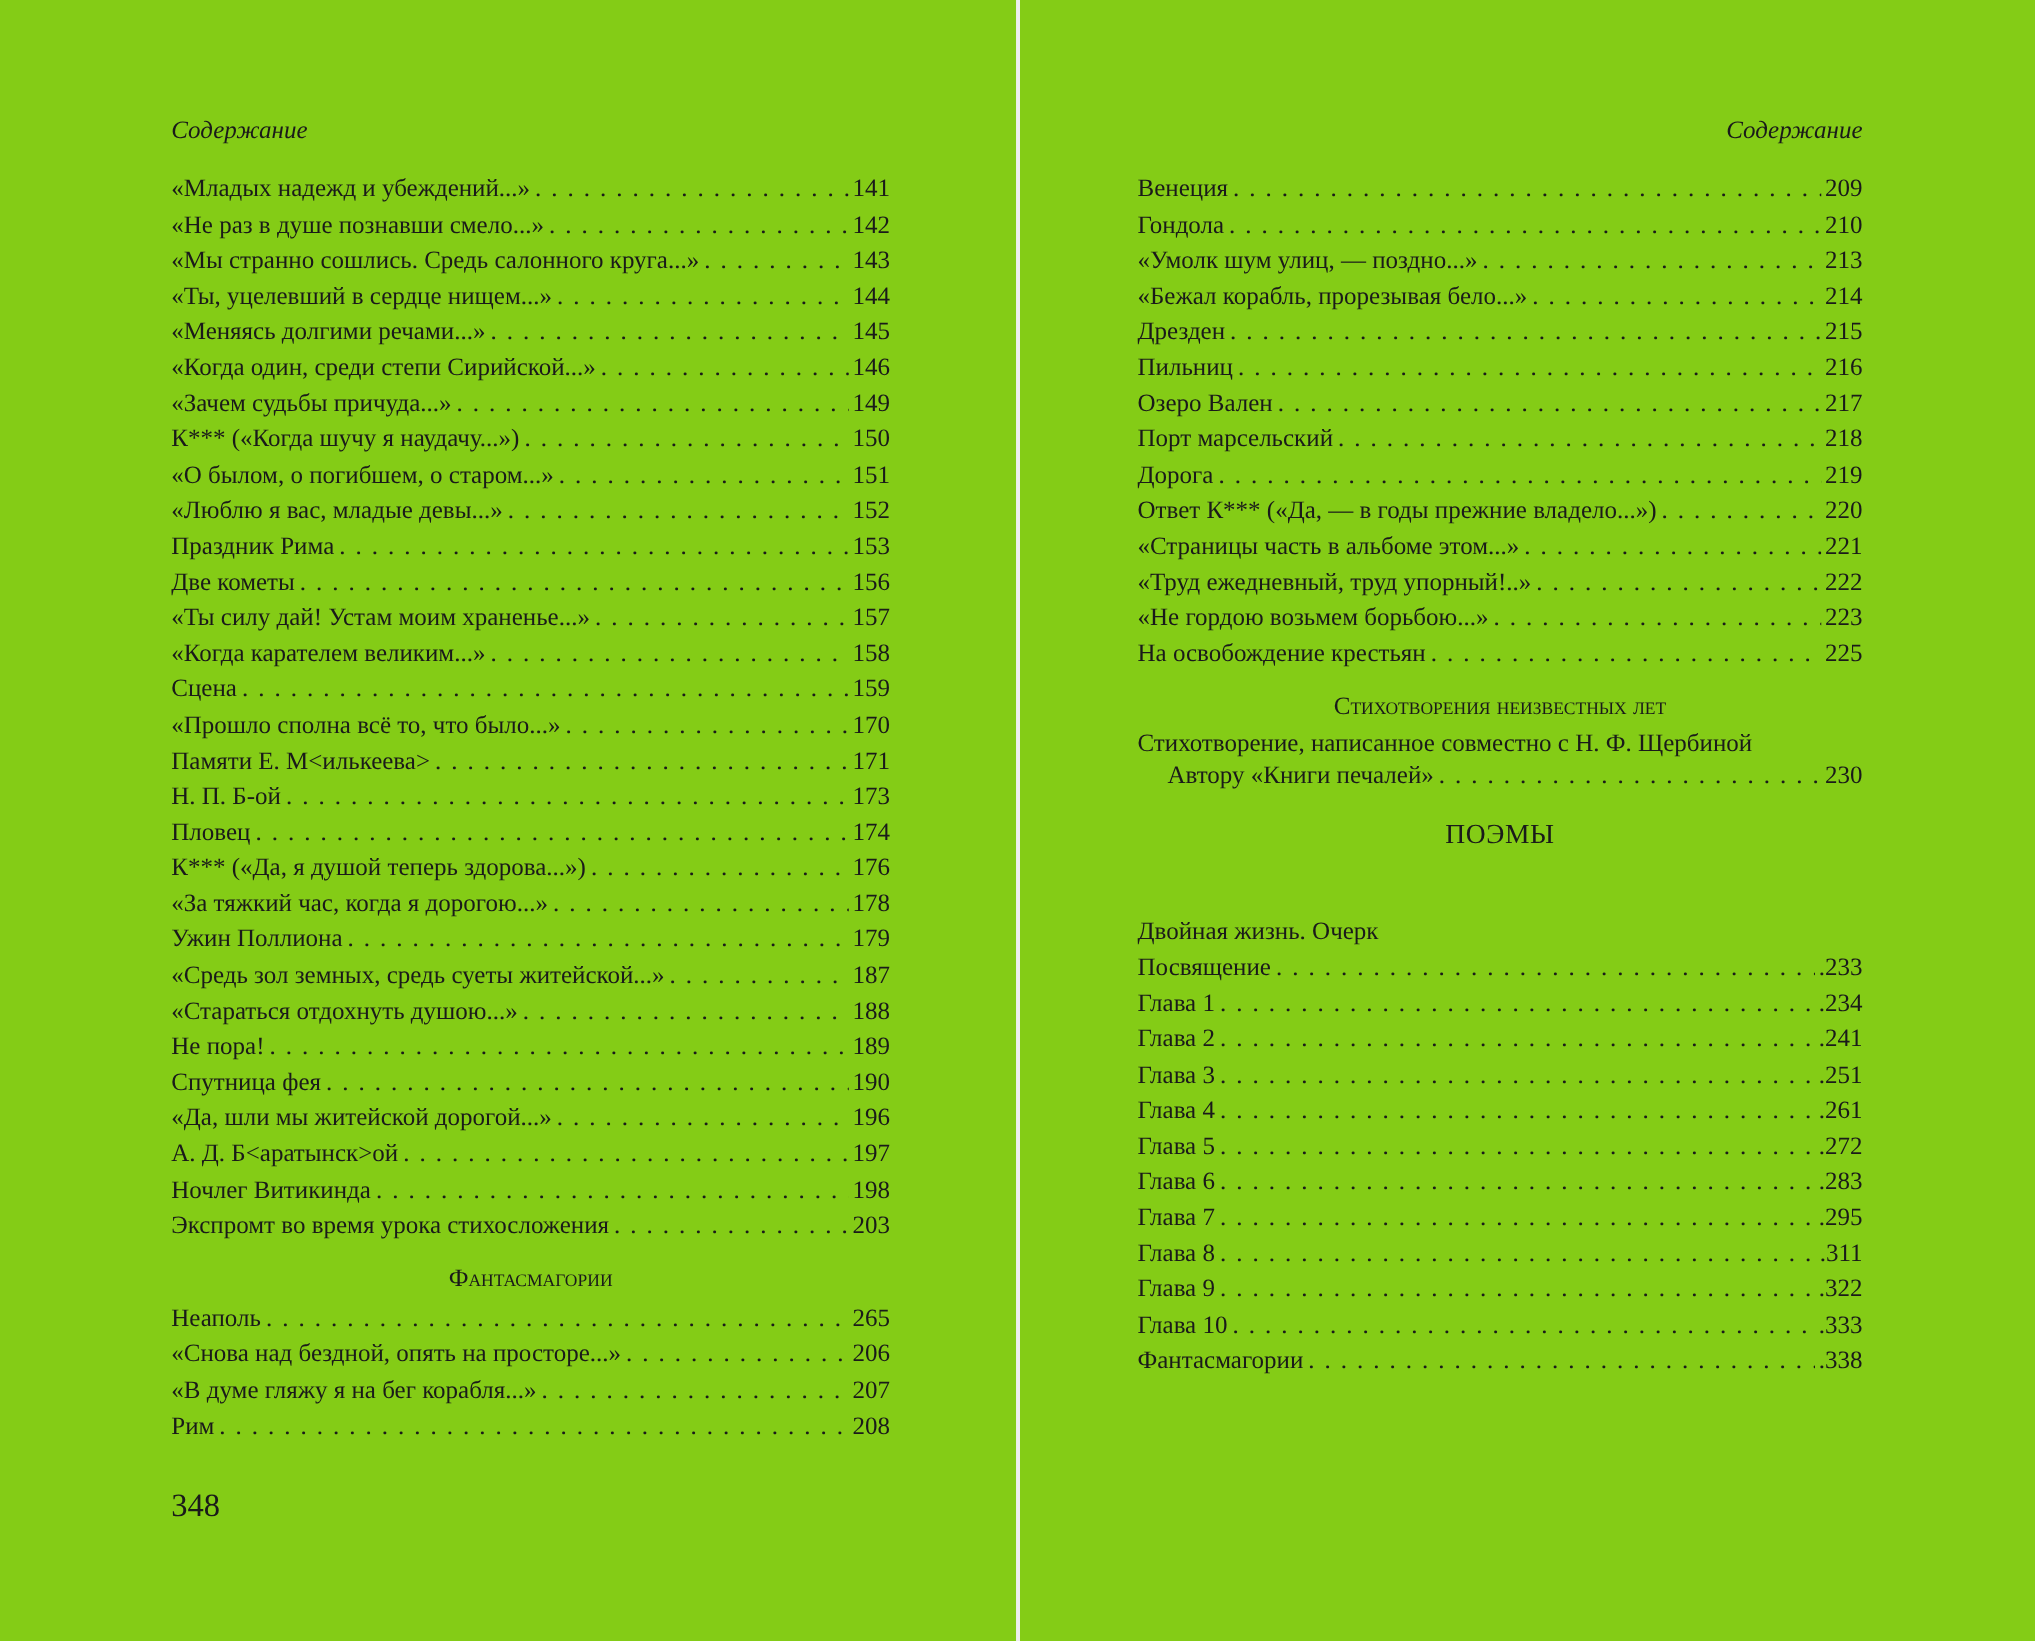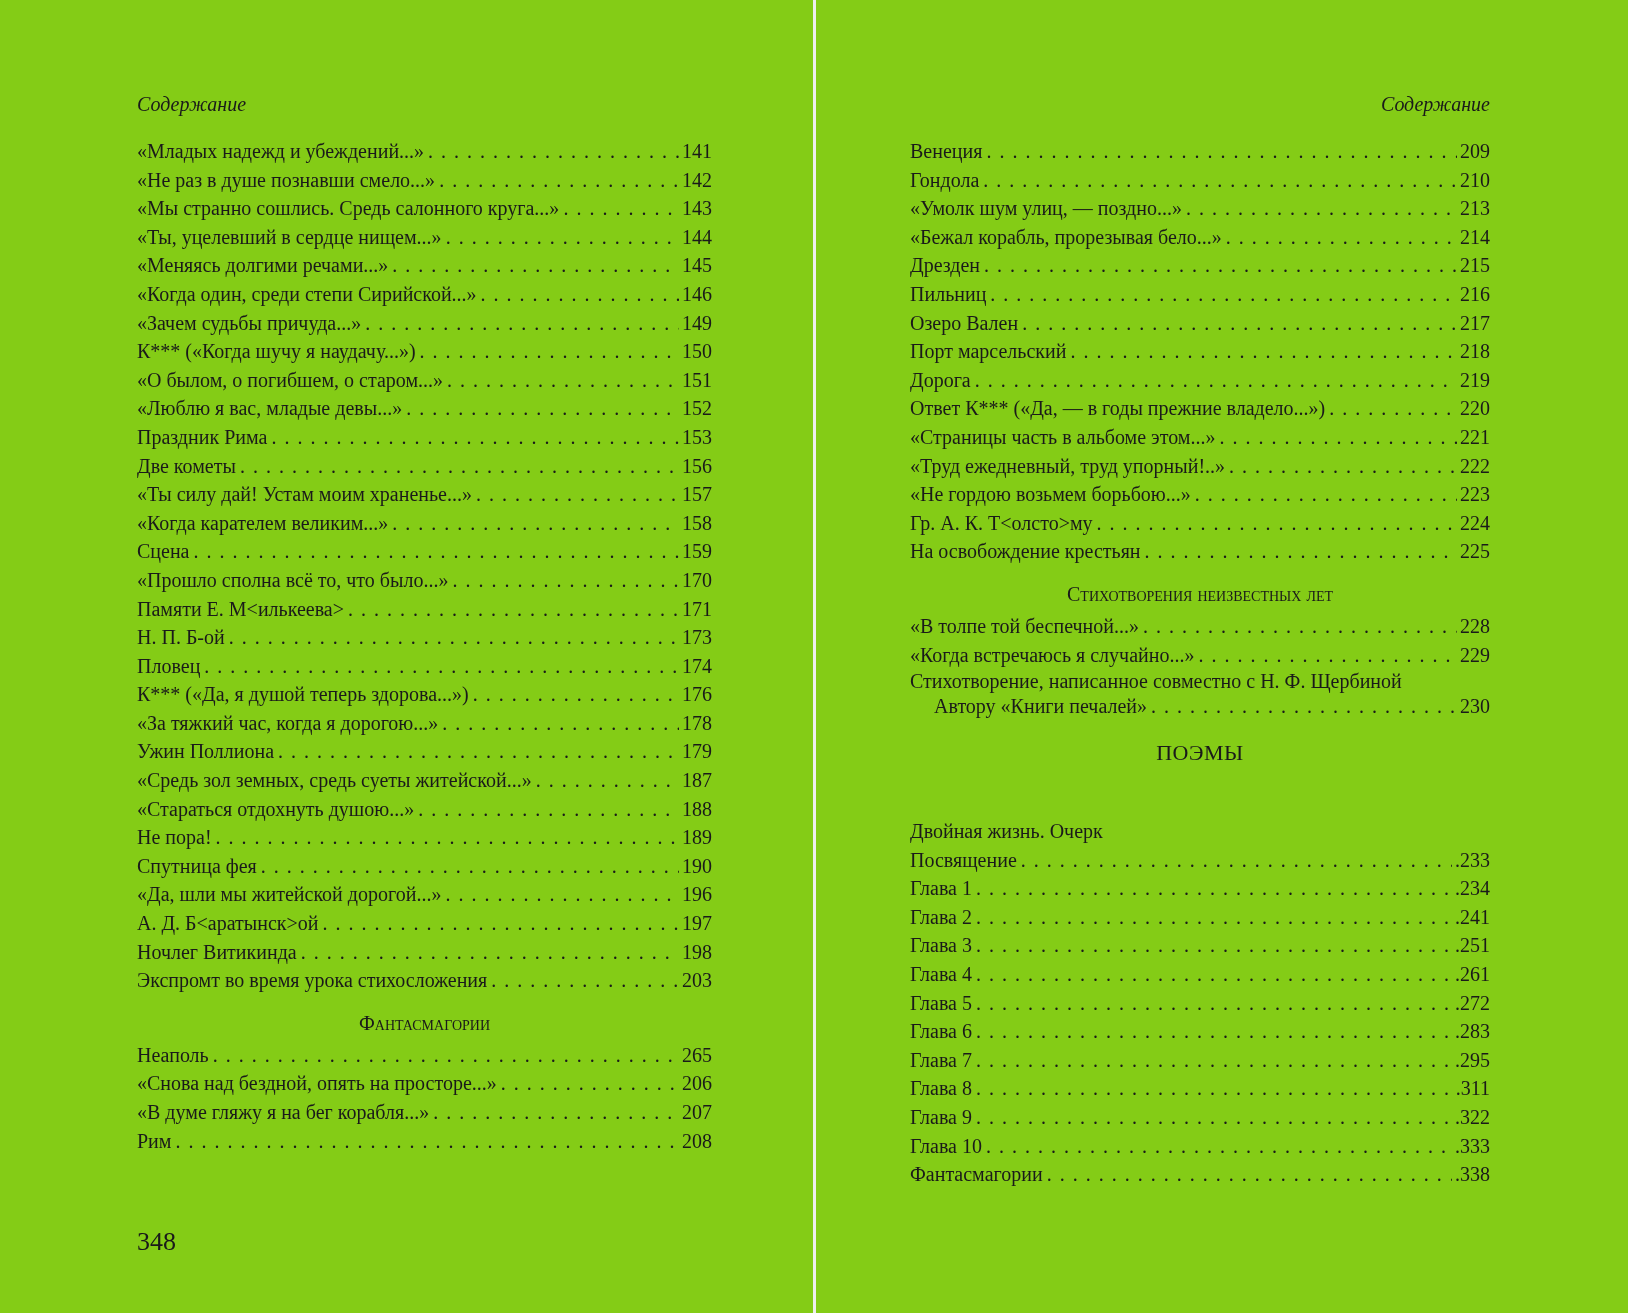--- a/index.html
+++ b/index.html
@@ -21,21 +21,21 @@
   .entry .leader::before { content:". . . . . . . . . . . . . . . . . . . . . . . . . . . . . . . . . . . . . . . . . . . . . . . . . . . . . . . . . . . . . . . . . . . . . . . . . . . . . . . . . . . . . . . . . . ."; word-spacing:3px; }
   .entry .pg { flex:0 0 auto; padding-left:3px; text-align:right; }
   .entry.multi { height:auto; flex-direction:column; align-items:stretch; }
   .entry.multi .line1 { height:24px; line-height:24px; }
   .entry.multi .line2 { display:flex; align-items:center; padding-left:24px; height:26px; line-height:26px; }
   .section-head { text-align:center; font-size:20px; font-variant:small-caps; height:38px; line-height:40px; }
   .section-head.big { font-variant:normal; font-size:22px; height:60px; line-height:48px; margin-top:10px; letter-spacing:0.5px; }
   .plain { font-size:20px; height:28.6px; line-height:28.6px; }
   .spacer { height:8px; }
   .spacer-lg { height:28px; }
-  .folio { position:absolute; left:137px; top:1190px; font-size:26px; line-height:30px;margin-top:37px; }
+  .folio { position:absolute; left:137px; top:1190px; font-size:26px; line-height:30px; }
 </style>
 </head>
 <body>
 
 <div class="page left">
   <div class="running-head">Содержание</div>
   <div class="toc">
     <div id="left-entries">
         <div class="entry">
           <span class="title">«Младых надежд и убеждений...»</span>
@@ -281,44 +281,27 @@
           <span class="title">«Труд ежедневный, труд упорный!..»</span>
           <span class="leader"></span>
           <span class="pg">222</span>
         </div>
         <div class="entry">
           <span class="title">«Не гордою возьмем борьбою...»</span>
           <span class="leader"></span>
           <span class="pg">223</span>
         </div>
         <div class="entry">
-          <span class="title">Гр. А. К. Т&lt;олсто&gt;му</span>
-          <span class="leader"></span>
-          <span class="pg">224</span>
-        </div>
-        <div class="entry">
           <span class="title">На освобождение крестьян</span>
           <span class="leader"></span>
           <span class="pg">225</span>
         </div>
       </div>
     <div class="spacer"></div>
     <div class="section-head">Стихотворения неизвестных лет</div>
-    <div id="right-unknown-entries">
-        <div class="entry">
-          <span class="title">«В толпе той беспечной...»</span>
-          <span class="leader"></span>
-          <span class="pg">228</span>
-        </div>
-        <div class="entry">
-          <span class="title">«Когда встречаюсь я случайно...»</span>
-          <span class="leader"></span>
-          <span class="pg">229</span>
-        </div>
-      </div>
     <div class="entry multi">
       <div class="line1">Стихотворение, написанное совместно с Н. Ф. Щербиной</div>
       <div class="line2">
         <span class="title">Автору «Книги печалей»</span>
         <span class="leader"></span>
         <span class="pg">230</span>
       </div>
     </div>
     <div class="section-head big">ПОЭМЫ</div>
     <div class="spacer-lg"></div>

